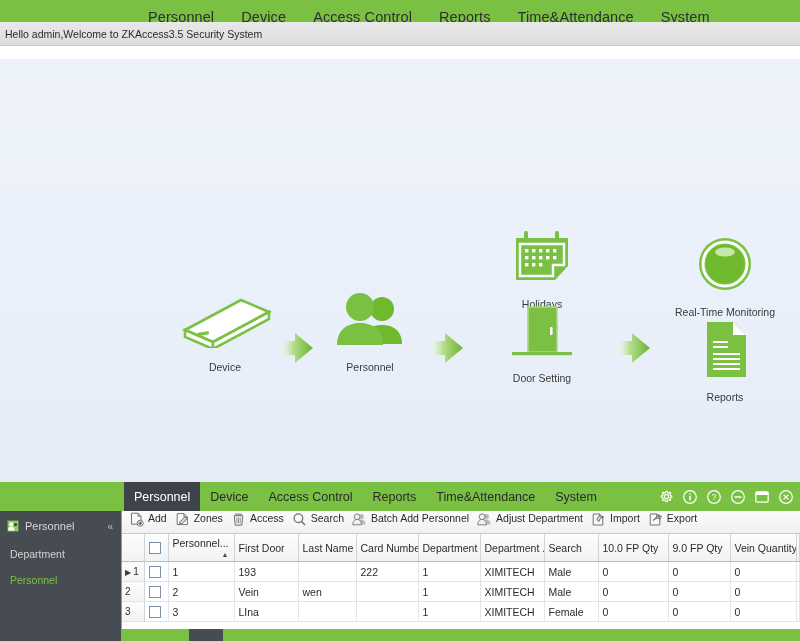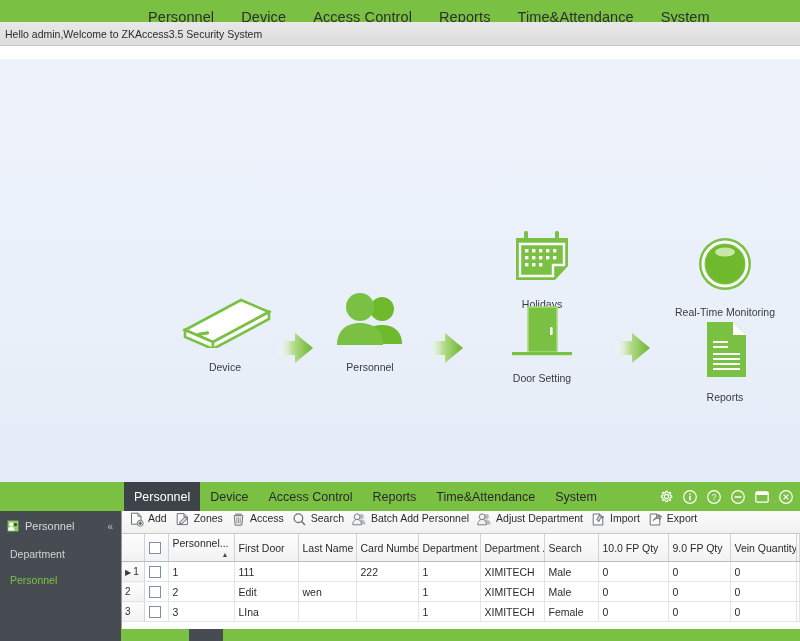--- a/index.html
+++ b/index.html
@@ -619,36 +619,36 @@
                 <th><span>9.0 FP Qty</span></th>
                 <th><span>Vein Quantity</span></th>
                 <th></th>
               </tr>
           </thead>
           <tbody id="grid-body">
               <tr>
                 <td class="col-ind"><span class="row-marker">▶</span><span>1</span></td>
                 <td class="col-chk"><span class="chkbox"></span></td>
                 <td>1</td>
-                <td>111</td>
+                <td>193</td>
                 <td></td>
                 <td>222</td>
                 <td>1</td>
                 <td>XIMITECH</td>
                 <td>Male</td>
                 <td>0</td>
                 <td>0</td>
                 <td>0</td>
                 <td>0</td>
               </tr>
               <tr>
                 <td class="col-ind"><span>2</span></td>
                 <td class="col-chk"><span class="chkbox"></span></td>
                 <td>2</td>
-                <td>Edit</td>
+                <td>Vein</td>
                 <td>wen</td>
                 <td></td>
                 <td>1</td>
                 <td>XIMITECH</td>
                 <td>Male</td>
                 <td>0</td>
                 <td>0</td>
                 <td>0</td>
                 <td>0</td>
               </tr>

